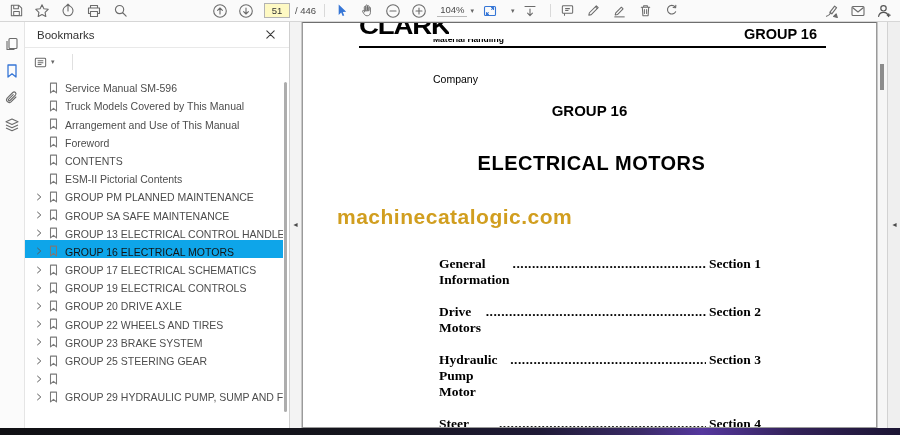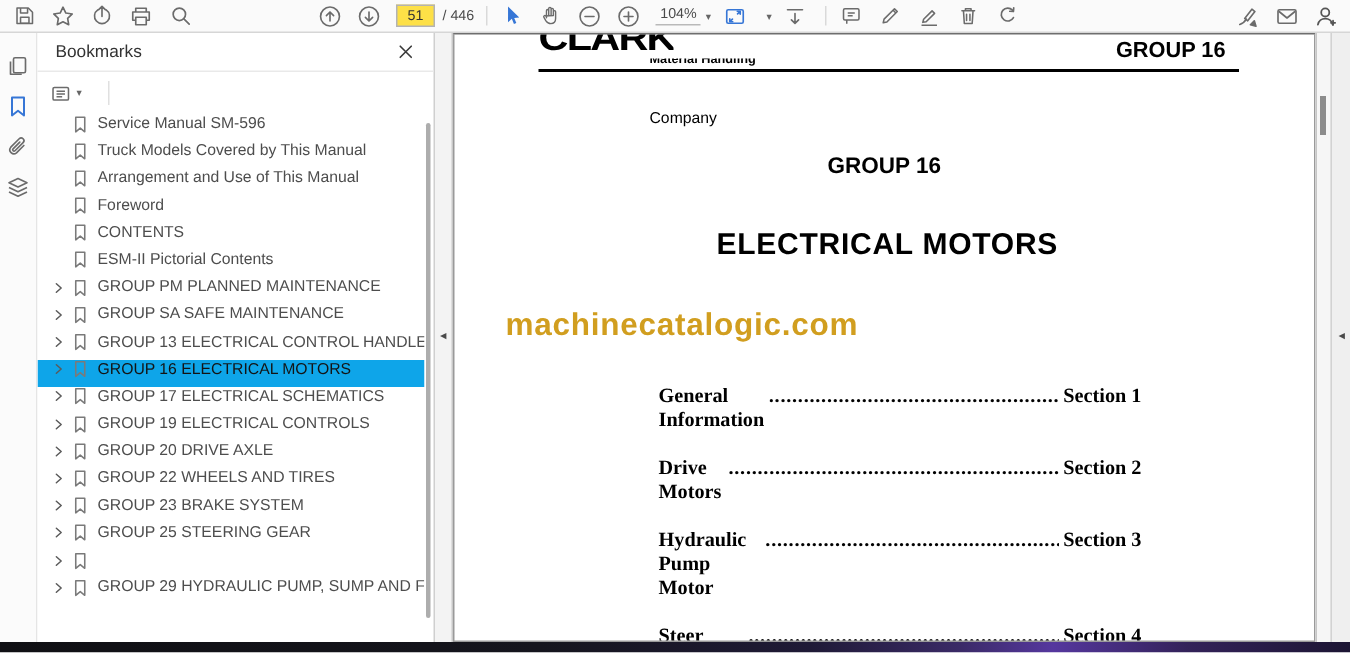--- a/index.html
+++ b/index.html
@@ -9,21 +9,21 @@
 
   
   .toolbar { position:absolute; top:0; left:0; right:0; height:22px; background:#fafafa;
     border-bottom:1px solid #d6d6d6; display:flex; align-items:center; padding:0 6px 0 8px; }
   .tbtn { width:16px; height:16px; margin-right:10px; display:flex; align-items:center;
     justify-content:center; flex:0 0 auto; cursor:default; }
   .tbtn svg { display:block; }
   .tsep { width:1px; height:13px; background:#d9d9d9; margin:0 8px 0 2px; flex:0 0 auto; }
   .spacer80 { width:74px; flex:0 0 auto; }
   .flexspacer { flex:1 1 auto; }
-  .pagebox { width:26px; height:15px; border:1px solid #b3b3b3; background:#fde047; font-size:9.5px;
+  .pagebox { width:26px; height:15px; border:1px solid #b3b3b3; background:#fef9c3; font-size:9.5px;
     color:#333; text-align:center; margin-right:5px; font-family:"Liberation Sans",sans-serif; flex:0 0 auto; }
   .pagetotal { font-size:9.5px; color:#4a4a4a; margin-right:6px; white-space:nowrap; flex:0 0 auto; }
   .zoomlevel { font-size:9.5px; color:#4a4a4a; border-bottom:1px solid #b9b9b9; padding:0 3px 1px; flex:0 0 auto; }
   .caret { font-size:7px; color:#666; margin:0 8px 0 3px; flex:0 0 auto; }
 
   
   .main { position:absolute; top:22px; left:0; right:0; bottom:7px; display:flex; }
 
   .iconstrip { width:25px; background:#fbfbfb; border-right:1px solid #e5e5e5; display:flex;
     flex-direction:column; align-items:center; padding-top:14px; gap:11px; flex:0 0 auto; }
@@ -32,21 +32,21 @@
   .bookmarks { width:265px; background:#fff; position:relative; border-right:1px solid #cfcfcf; flex:0 0 auto; }
   .bm-header { height:26px; display:flex; align-items:center; justify-content:space-between;
     padding:0 12px; border-bottom:1px solid #e9e9e9;text-align:right; }
   .bm-title { font-size:11.5px; color:#333; }
   .bm-close { width:14px; height:14px; display:flex; align-items:center; justify-content:center; }
   .bm-options { height:28px; display:flex; align-items:center; padding:0 8px; }
   .bm-optbtn { display:flex; align-items:center; }
   .bm-vline { width:1px; height:16px; background:#e0e0e0; margin-left:9px; }
   .bm-list { position:absolute; top:54px; bottom:0; left:0; right:6px; overflow:hidden;
     font-size:10.5px; color:#4d4d4d; }
-  .bm-row { height:18.2px; display:flex; align-items:flex-start; padding-left:7px; white-space:nowrap; }
+  .bm-row { height:18.2px; display:flex; align-items:flex-end; padding-left:7px; white-space:nowrap; }
   .bm-row.selected { background:#0ea5e9; color:#141414; }
   .bm-chevron { width:13px; height:13px; display:flex; align-items:center; justify-content:center; flex:0 0 auto; }
   .bm-ic { width:13px; height:13px; margin:0 5px 0 2px; display:flex; align-items:center; justify-content:center; flex:0 0 auto; }
   .bm-label { overflow:hidden; text-overflow:clip; }
   .bm-scroll { position:absolute; right:2px; top:60px; bottom:16px; width:3px; background:#adadad; border-radius:2px; }
 
   .divider { width:12px; background:#f3f3f3; border-right:1px solid #c9c9c9; position:relative; flex:0 0 auto; }
   .collapse-left { position:absolute; top:199px; left:2px; font-size:7px; color:#4a4a4a; }
 
   

